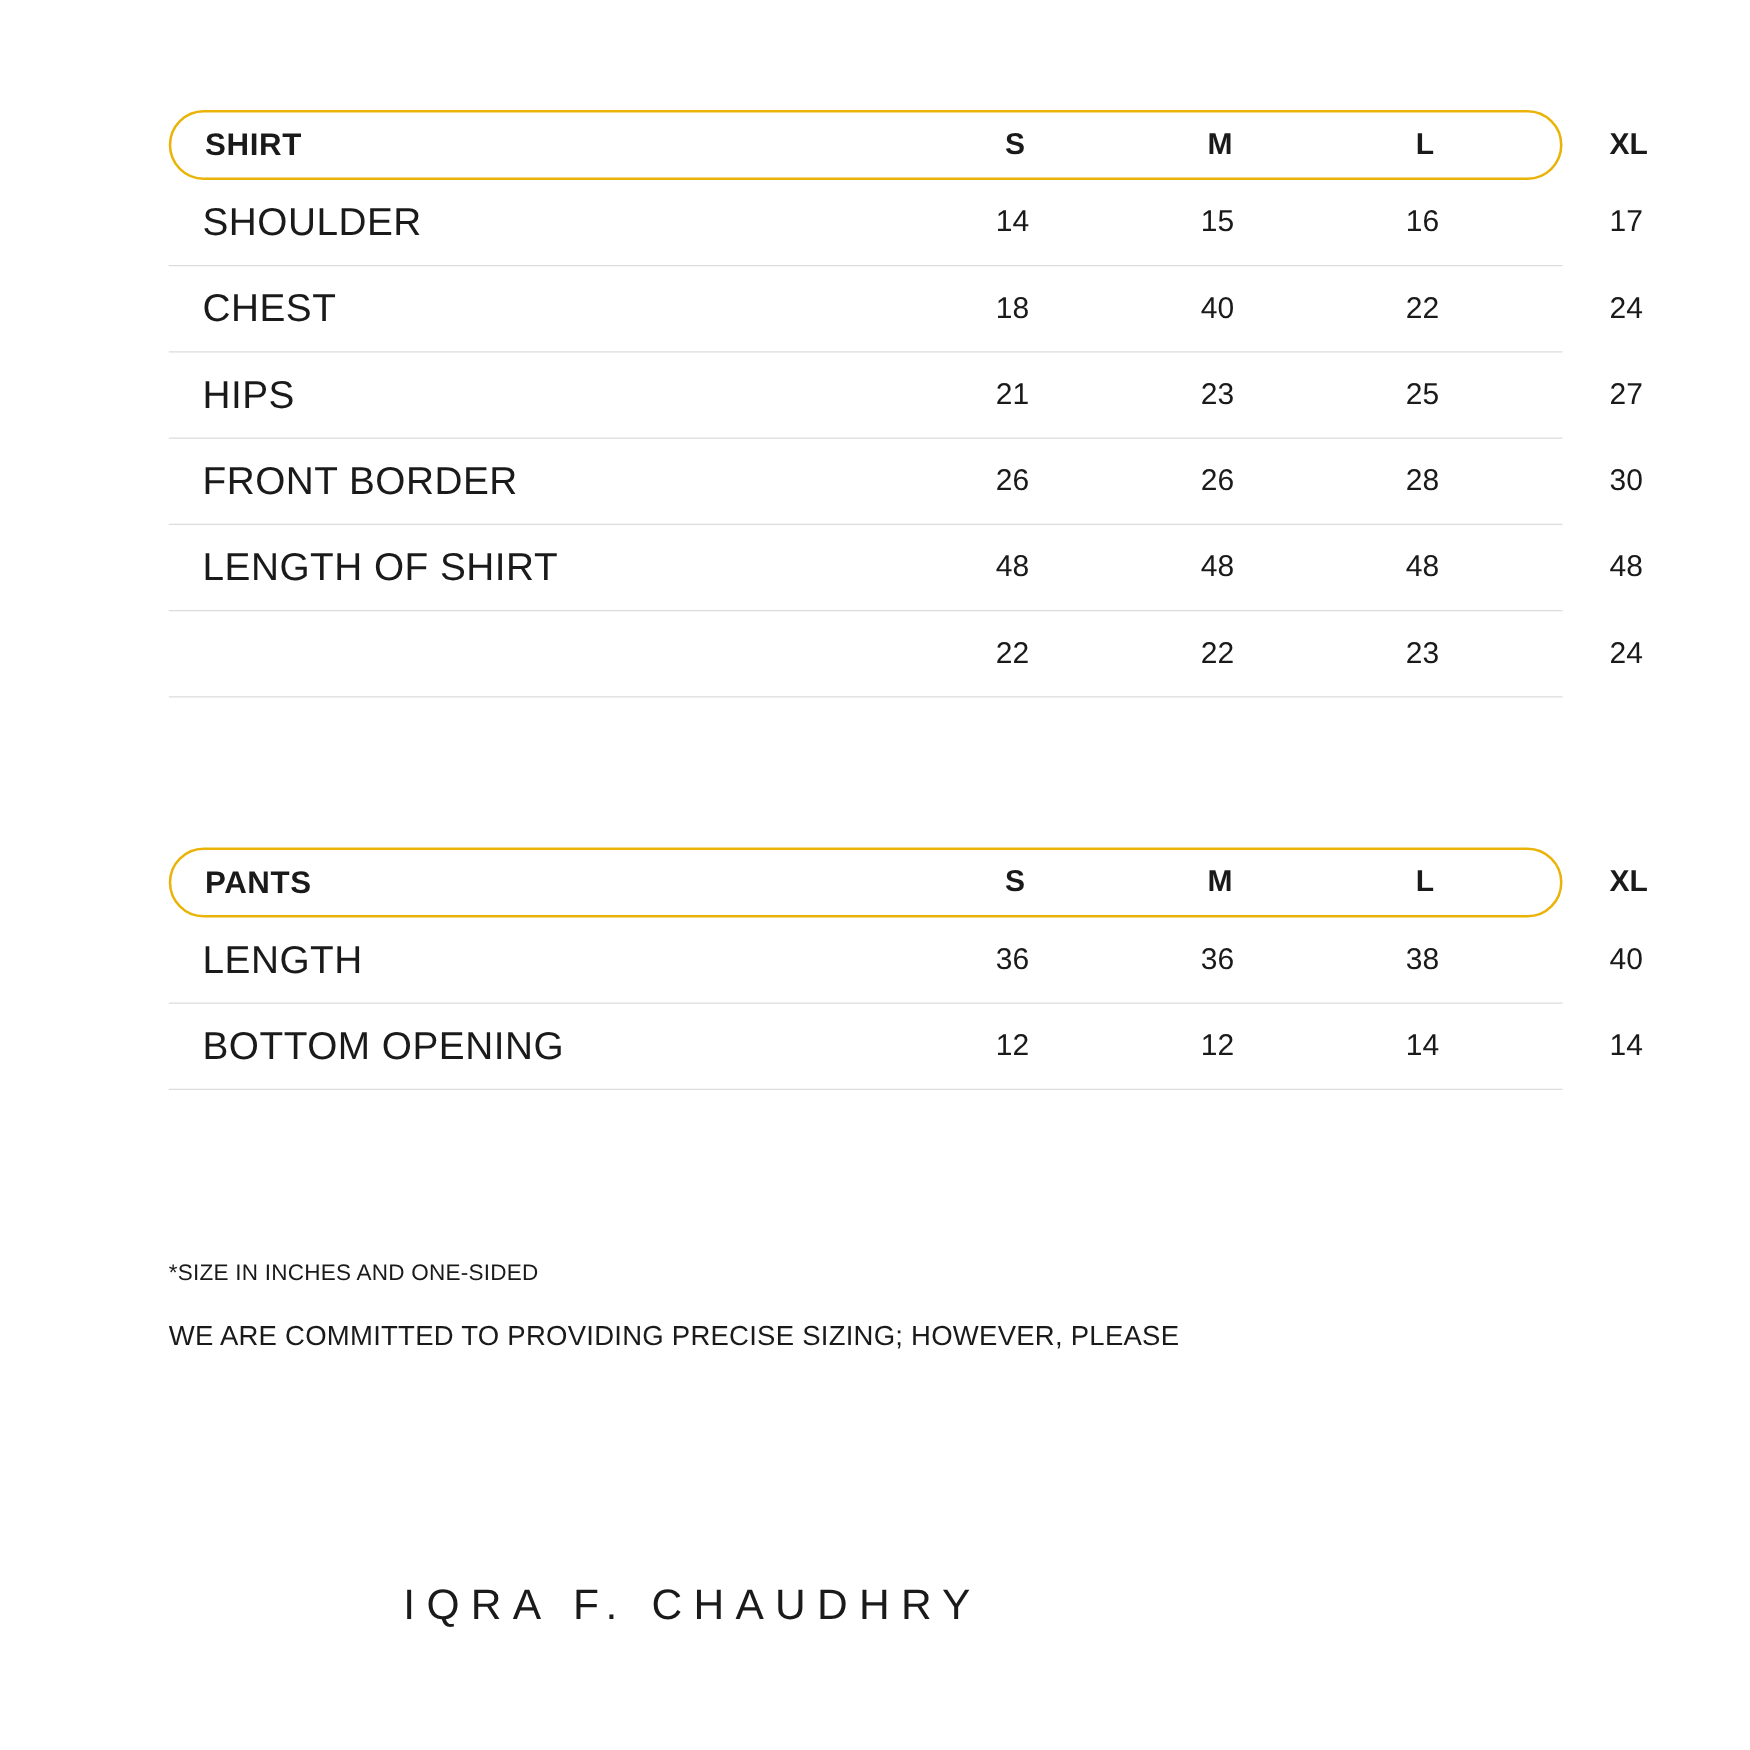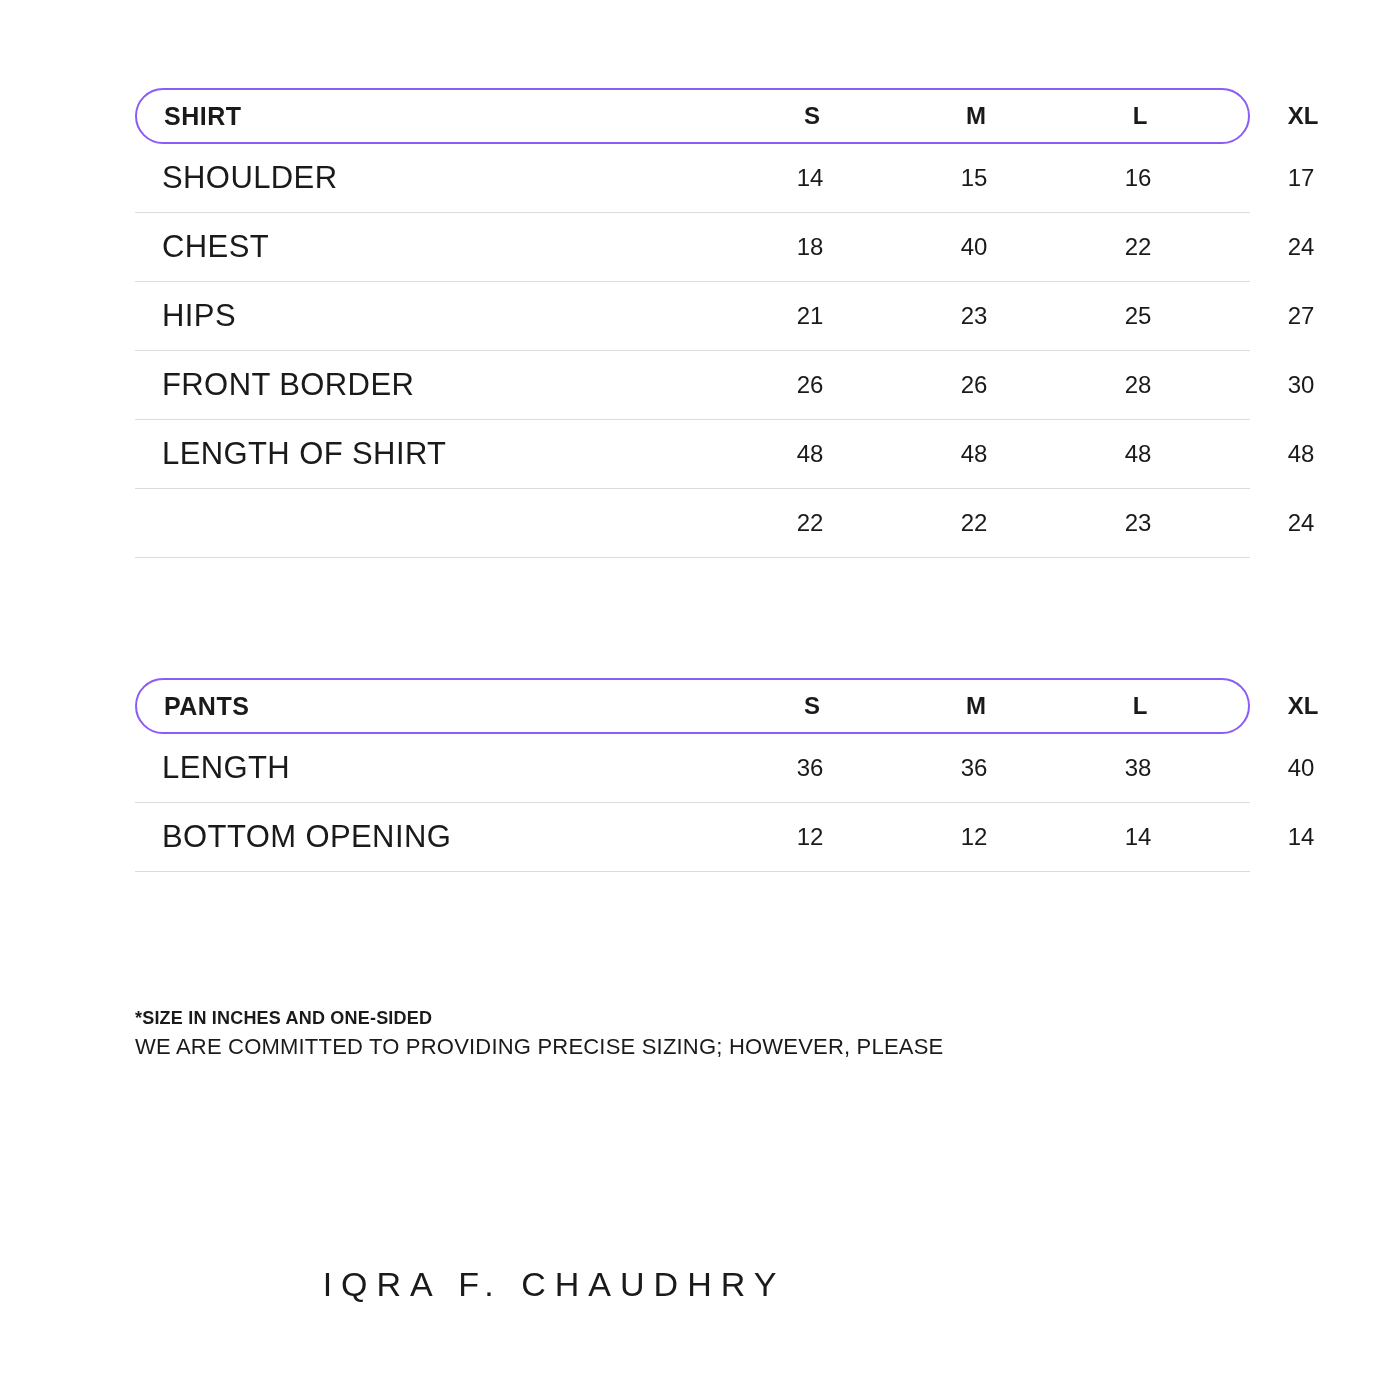--- a/index.html
+++ b/index.html
@@ -29,21 +29,21 @@
     position: absolute;
     width: 1115px;
     left: 135px;
   }
   .size-table.shirt { top: 88px; }
   .size-table.pants { top: 678px; }
 
   .table-head {
     position: relative;
     height: 56px;
-    border: 2px solid #8b5cf6;
+    border: 2px solid #eab308;
     border-radius: 28px;
     box-sizing: border-box;
     display: flex;
     align-items: center;
   }
 
   .table-head .cat-label {
     font-size: 25px;
     font-weight: bold;
     letter-spacing: 0.5px;
@@ -90,23 +90,23 @@
 
   
   .notes {
     position: absolute;
     left: 135px;
     top: 1008px;
     width: 900px;
   }
   .notes .note-title {
     font-size: 18px;
-    font-weight: bold;
+    font-weight: normal;
     letter-spacing: 0.2px;
-    margin-bottom: 2px;
+    margin-bottom: 24px;
   }
   .notes .note-line {
     font-size: 22px;
     letter-spacing: 0.2px;
     line-height: 1.45;
     font-weight: 400;
   }
 
   
   .brand {

